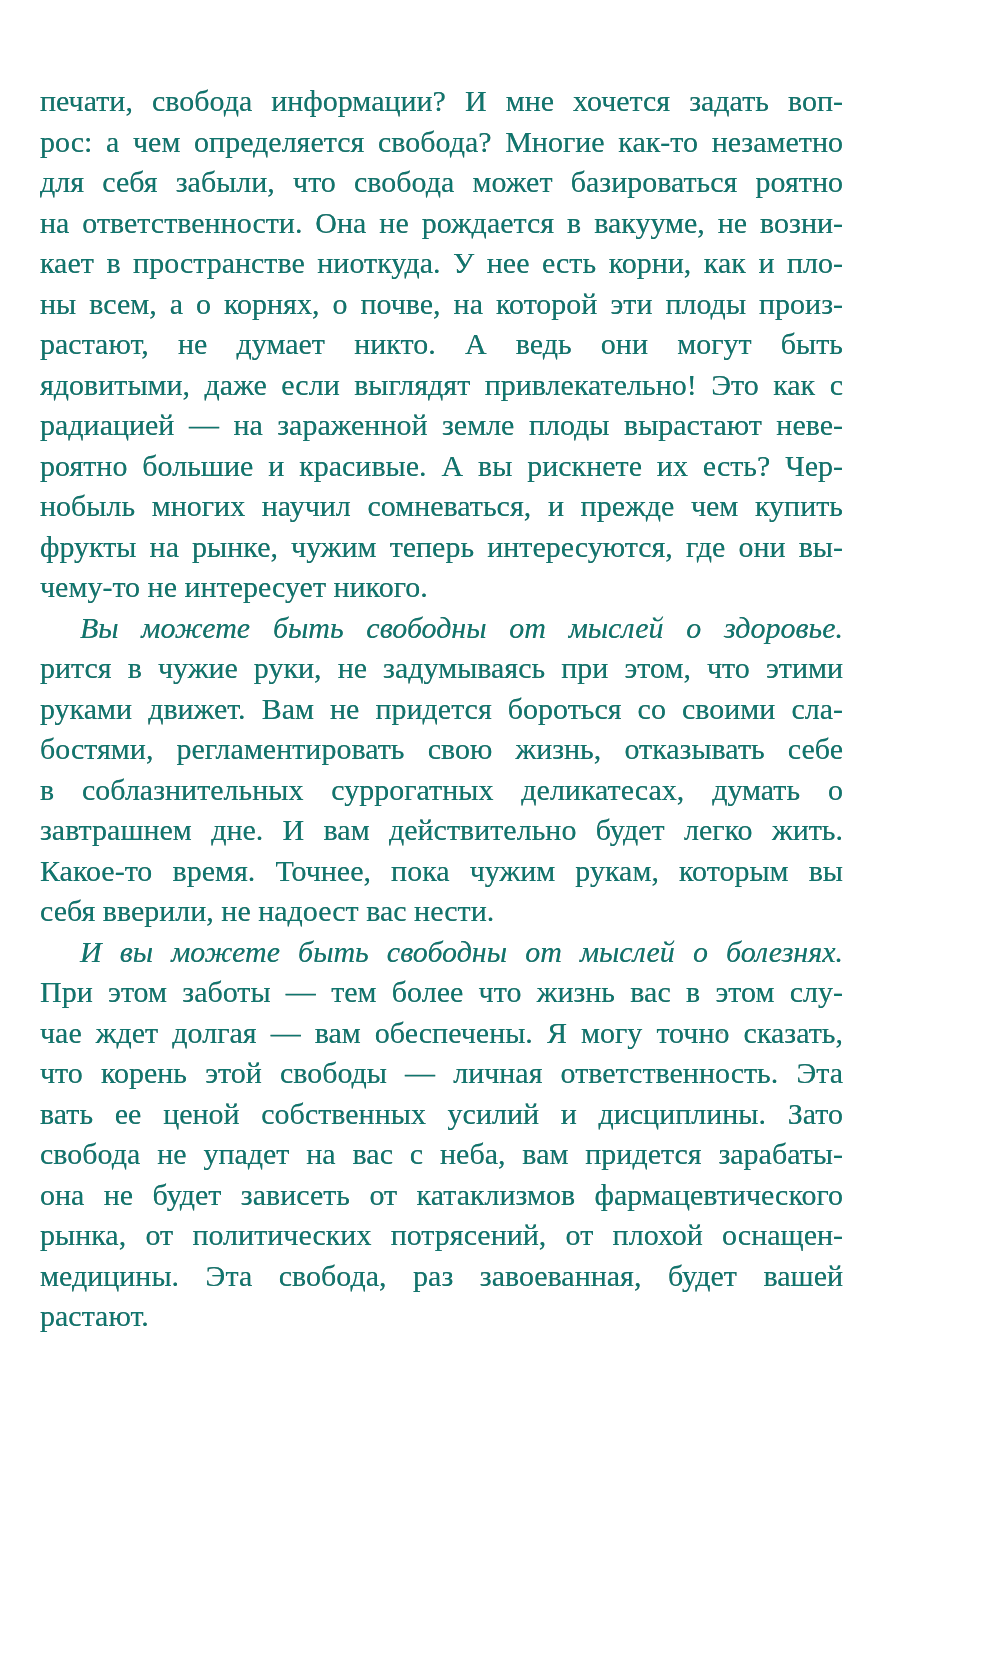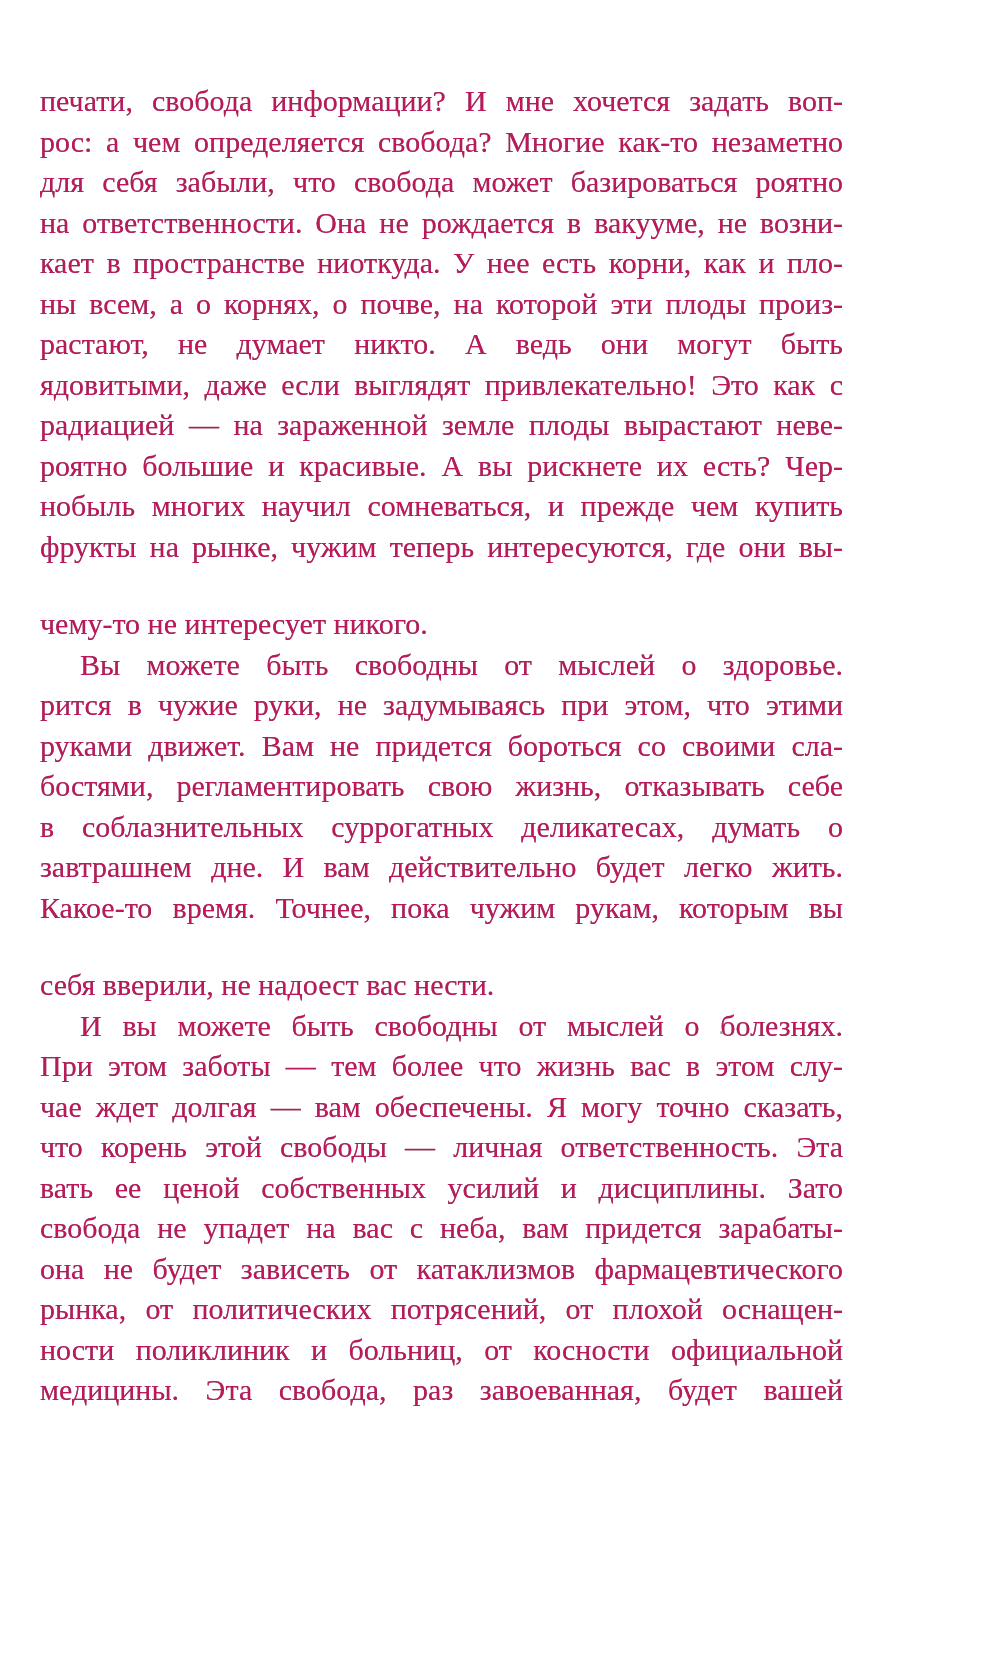--- a/index.html
+++ b/index.html
@@ -7,42 +7,42 @@
     padding: 0;
     background: #ffffff;
   }
   .page {
     position: relative;
     width: 1000px;
     height: 1437px;
     background: #ffffff;
     overflow: hidden;
     font-family: "Liberation Serif", "DejaVu Serif", serif;
-    color: #be185d;
+    color: #0f766e;
   }
   .text-block {
     position: absolute;
     left: 40px;
     top: 81px;
     width: 803px;
     font-size: 30px;
     line-height: 40.5px;
     text-shadow: 0 0 0.5px rgba(20,20,20,0.55);
   }
   .line {
     white-space: nowrap;
     text-align: justify;
     text-align-last: justify;
   }
   .line.para-last {
     text-align-last: left;
-    margin-top: 37px;
   }
   .line.indent {
     text-indent: 40px;
+    font-style: italic;
   }
   .folio {
     position: absolute;
     top: 1529px;
     right: 153px;
     font-size: 30px;
     line-height: 40.5px;
     text-align: right;
     text-shadow: 0 0 0.5px rgba(20,20,20,0.55);
   }
@@ -84,19 +84,18 @@
       <div class="line">Какое-то время. Точнее, пока чужим рукам, которым вы</div>
       <div class="line para-last">себя вверили, не надоест вас нести.</div>
       <div class="line indent">И вы можете быть свободны от мыслей о болезнях.</div>
       <div class="line">При этом заботы — тем более что жизнь вас в этом слу-</div>
       <div class="line">чае ждет долгая — вам обеспечены. Я могу точно сказать,</div>
       <div class="line">что корень этой свободы — личная ответственность. Эта</div>
       <div class="line">вать ее ценой собственных усилий и дисциплины. Зато</div>
       <div class="line">свобода не упадет на вас с неба, вам придется зарабаты-</div>
       <div class="line">она не будет зависеть от катаклизмов фармацевтического</div>
       <div class="line">рынка, от политических потрясений, от плохой оснащен-</div>
-      <div class="line">ности поликлиник и больниц, от косности официальной</div>
       <div class="line">медицины. Эта свобода, раз завоеванная, будет вашей</div>
       <div class="line para-last">растают.</div>
     </div>
   <div class="artifact-dot"></div>
   <div class="folio">5</div>
 </div>
 
 </body></html>

